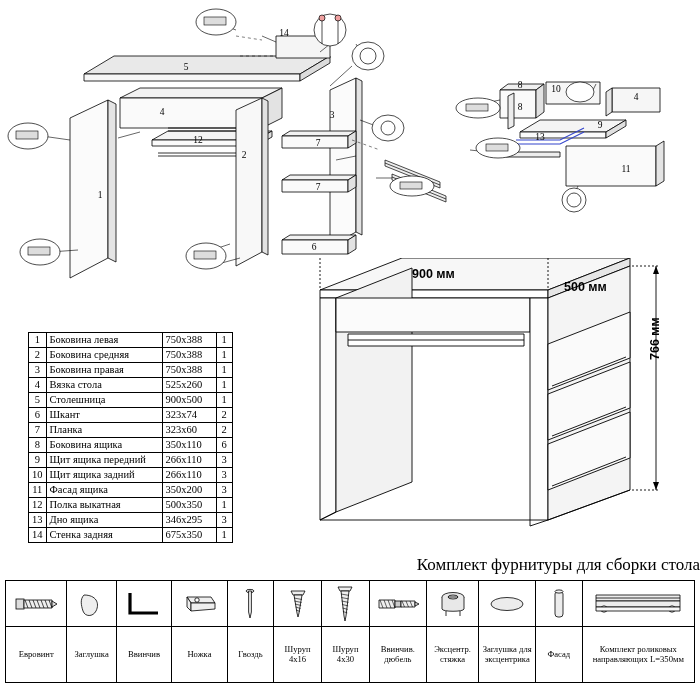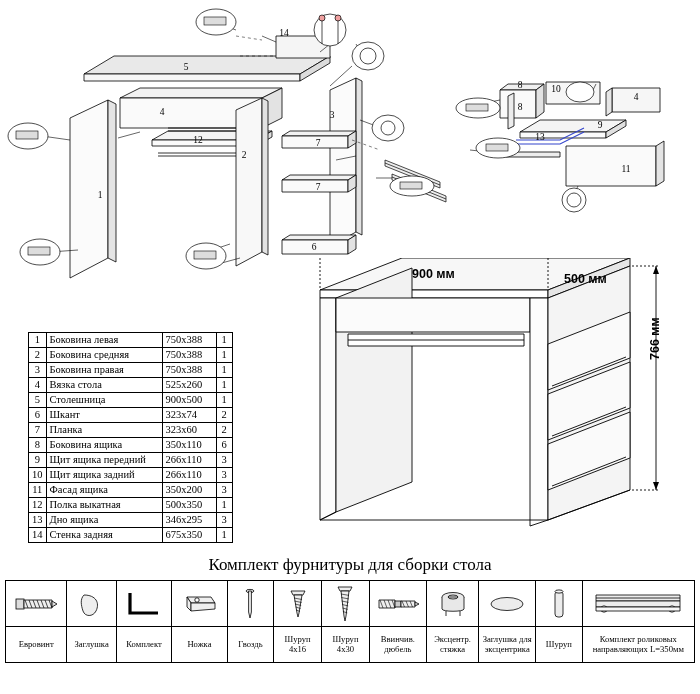--- a/index.html
+++ b/index.html
@@ -36,34 +36,34 @@
   .parts-table td.name { width: 116px; text-align: left; }
   .parts-table td.size { width: 54px; text-align: left; }
   .parts-table td.qty { width: 16px; text-align: center; }
 
   
   .desk { position: absolute; left: 300px; top: 258px; width: 400px; height: 290px; text-decoration: underline; }
 
   
   .hw-title {
     position: absolute; left: 0; top: 555px; width: 700px;
-    text-align: center;
+    text-align: right;
     font-size: 17px;
     font-family: "Liberation Serif", serif;
   }
   .hw-table {
     position: absolute; left: 5px; top: 580px;
     border-collapse: collapse;
     width: 690px;
     font-size: 8.6px;
     font-family: "Liberation Serif", serif;
   }
   .hw-table td { border: 1px solid #000; text-align: center; vertical-align: middle; }
   .hw-table tr.icons td { height: 46px; padding: 0; }
-  .hw-table tr.labels td { height: 26px; padding: 8px 1px; line-height: 9.5px; }
+  .hw-table tr.labels td { height: 26px; padding: 18px 1px; line-height: 9.5px; }
   .hw-table tr.counts td { height: 24px; font-size: 15px; font-weight: bold; font-family: "Liberation Serif", serif; }
 
   .hw-icon { display: block; margin: 0 auto; }
 
   
   .dim-label { font-family: "Liberation Sans", sans-serif; font-weight: bold; font-size: 12.5px; }
 </style>
 </head>
 <body>
 
@@ -367,21 +367,21 @@
         <polygon points="22,-16 30,-19 30,-13"></polygon>
         <polygon points="250,-16 242,-19 242,-13"></polygon>
         <polygon points="254,-16 262,-19 262,-13"></polygon>
         <polygon points="332,-16 324,-19 324,-13"></polygon>
         <polygon points="356,8 353,16 359,16"></polygon>
         <polygon points="356,232 353,224 359,224"></polygon>
       </g>
     </svg>
 
     <div style="position:absolute; left:112px; top:9px;" class="dim-label">900 мм</div>
-    <div style="position:absolute; left:264px; top:14px;" class="dim-label">500 мм</div>
+    <div style="position:absolute; left:264px; top:22px;" class="dim-label">500 мм</div>
     <div style="position:absolute; left:348px; top:102px; transform: rotate(-90deg); transform-origin: left top;" class="dim-label">766 мм</div>
   </div>
 
   <div class="hw-title">Комплект фурнитуры для сборки стола</div>
 
   <table class="hw-table">
     <tbody>
       <tr class="icons">
         <td style="width:8.2%">
           <svg class="hw-icon" width="48" height="30" viewBox="0 0 48 30">
@@ -494,27 +494,27 @@
               <circle cx="14" cy="22" r="3.2" fill="#fff"></circle>
               <circle cx="82" cy="22" r="3.2" fill="#fff"></circle>
               <polygon points="6,20 90,20 90,24 6,24" fill="#f7f7f7"></polygon>
             </g>
           </svg>
         </td>
       </tr>
       <tr class="labels">
         <td>Евровинт</td>
         <td>Заглушка</td>
-        <td>Комплект</td>
+        <td>Ввинчив</td>
         <td>Ножка</td>
         <td>Гвоздь</td>
         <td>Шуруп 4х16</td>
         <td>Шуруп 4х30</td>
         <td>Ввинчив. дюбель</td>
         <td>Эксцентр. стяжка</td>
         <td>Заглушка для эксцентрика</td>
-        <td>Шуруп</td>
+        <td>Фасад</td>
         <td>Комплект роликовых направляющих L=350мм</td>
       </tr>
     </tbody>
   </table>
 
 </div>
 
 </body></html>

